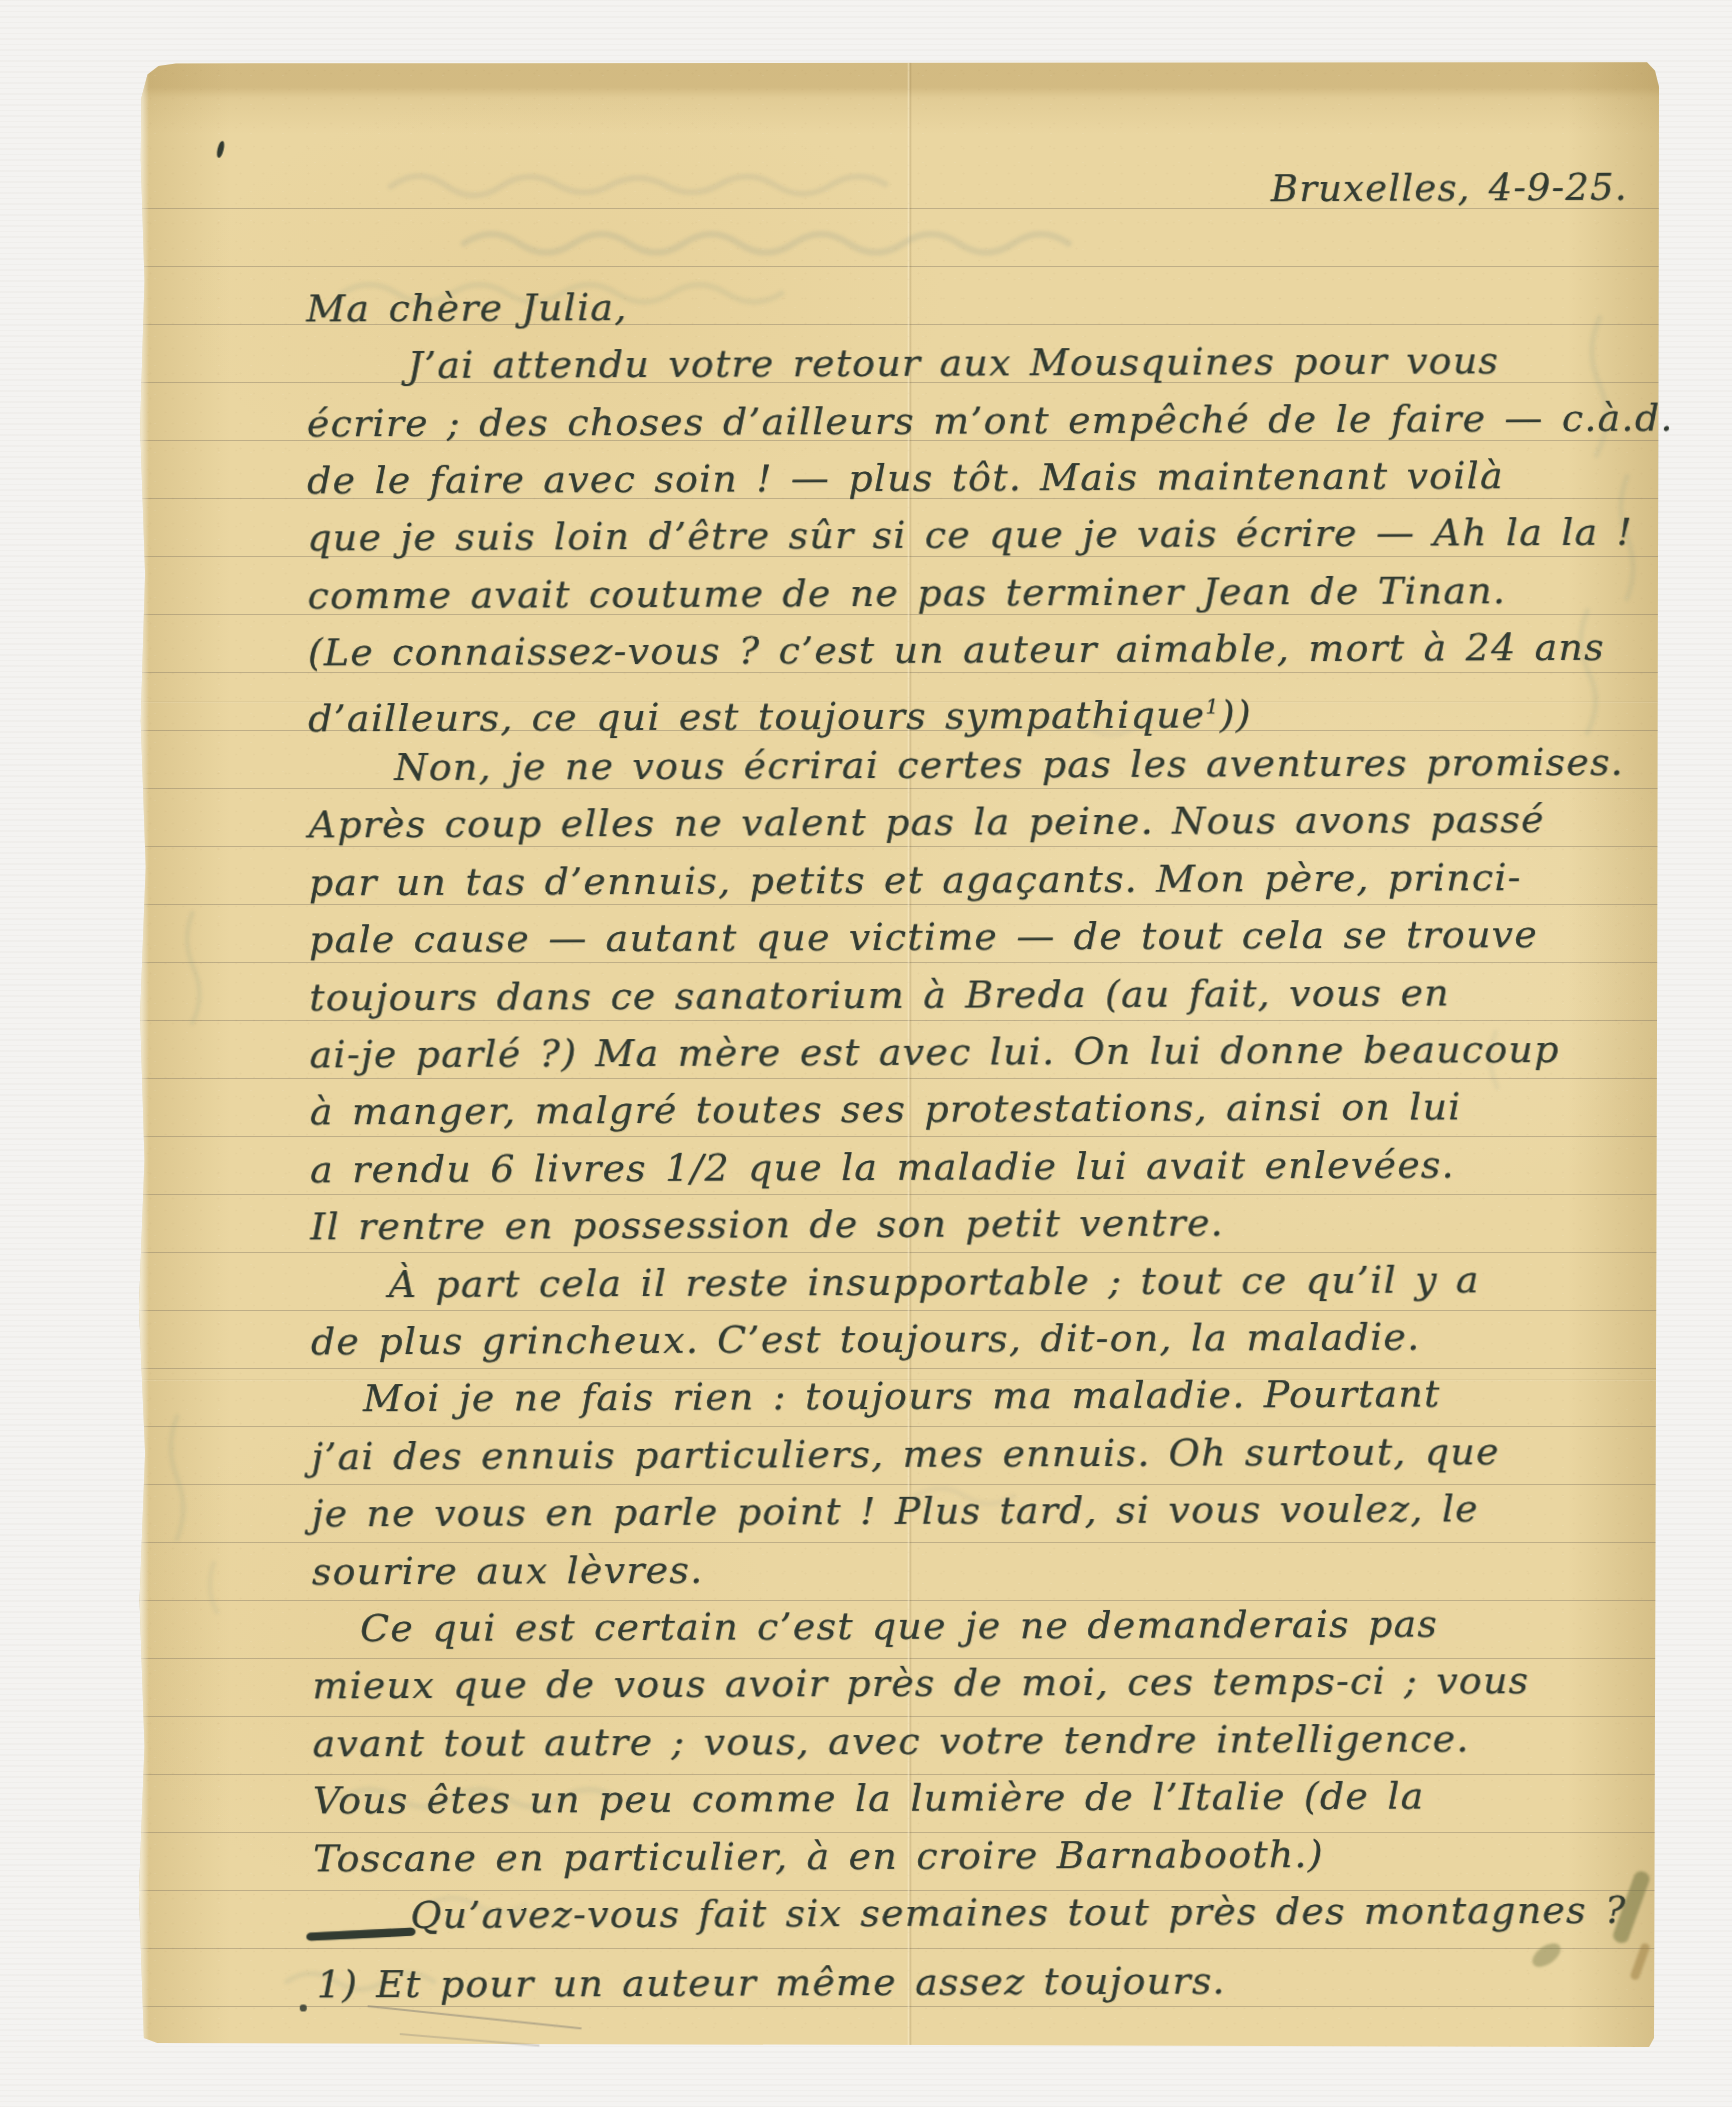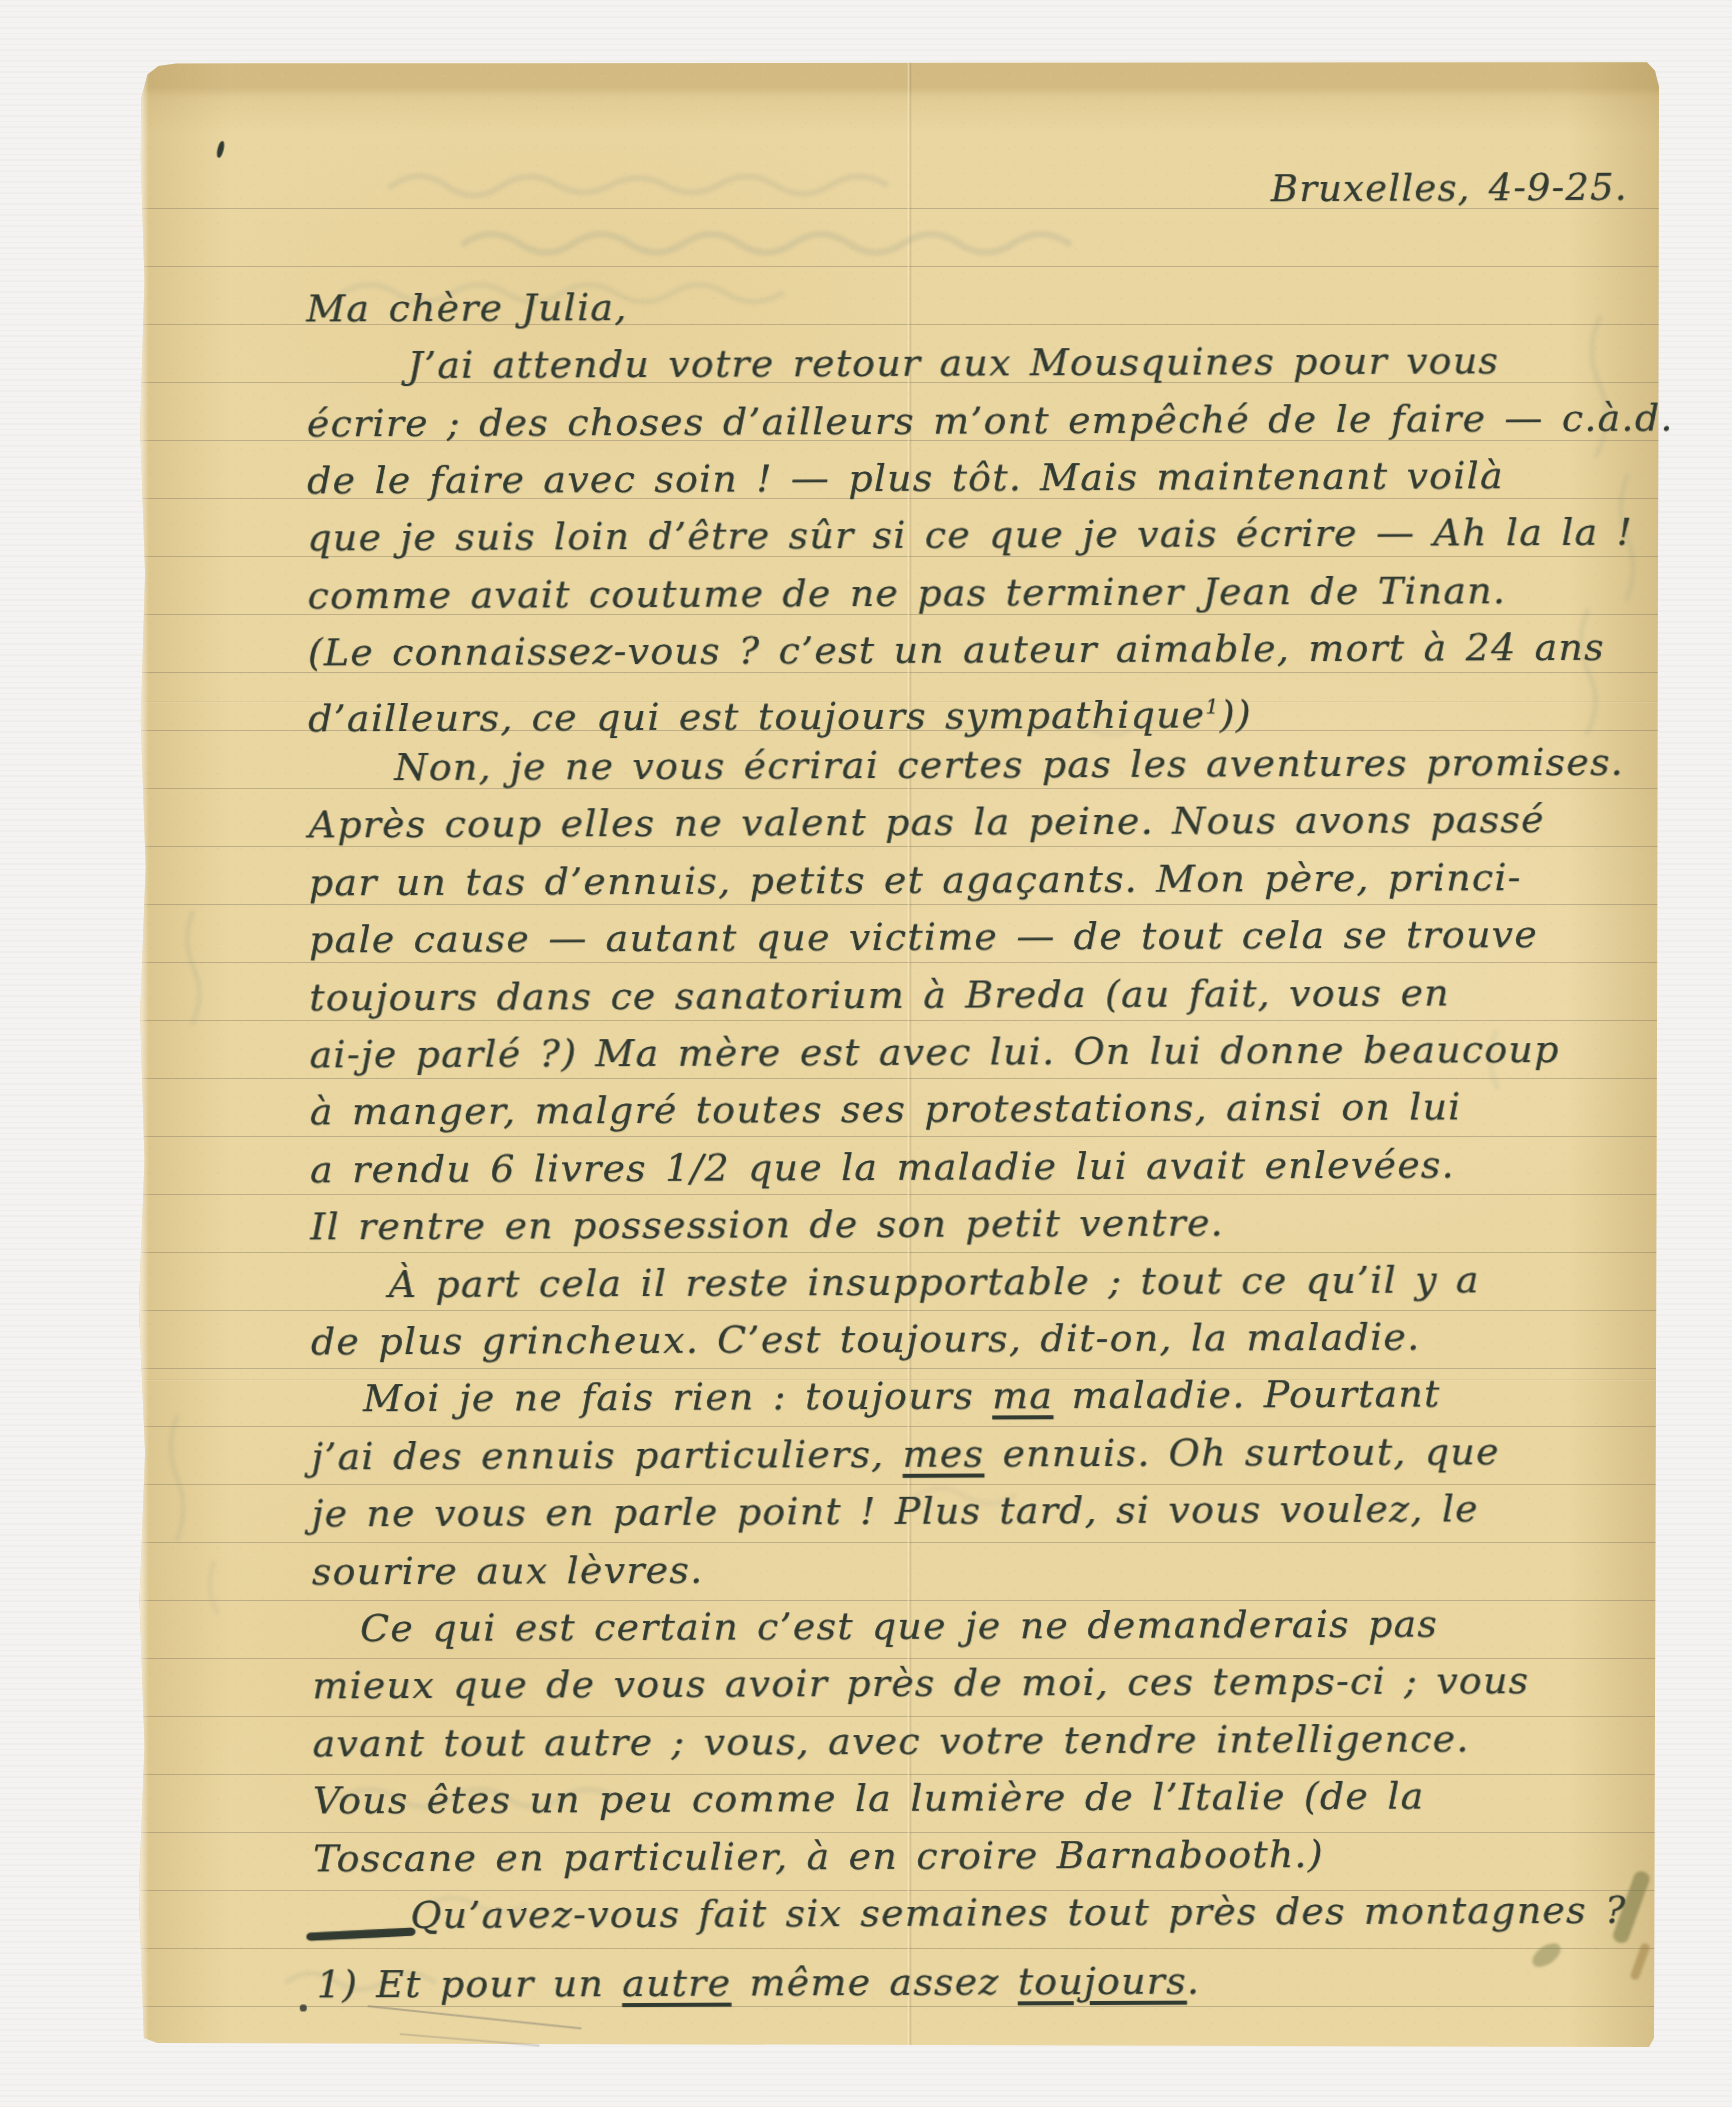--- a/index.html
+++ b/index.html
@@ -58,21 +58,21 @@
   .ghost{position:absolute;left:0;top:0;width:1732px;height:2108px;pointer-events:none;}
   
   .text-layer{position:absolute;inset:0;transform:rotate(-0.25deg);transform-origin:50% 0;}
   .hw-line{
     position:absolute;white-space:nowrap;
     font:italic 38px/57px "DejaVu Serif", serif;
     color:var(--ink,#323b31);
     letter-spacing:1.2px;word-spacing:4.9px;
     text-shadow:0 0 0.6px rgba(32,42,34,.55), 0.6px 0.6px 0 rgba(32,42,34,.12);
   }
-  .hw-line .u{text-decoration:underline;text-decoration-thickness:3.7px;text-underline-offset:7.3px;text-align:right;}
+  .hw-line .u{text-decoration-thickness:3.7px;text-underline-offset:7.3px;text-align:right;}
   .hw-line .sup{vertical-align:super;font-size:55%;}
   .date-line{position:absolute;left:1270px;top:162px;white-space:nowrap;
     font:italic 37px/57px "DejaVu Serif", serif;color:var(--ink,#323b31);
     letter-spacing:1.2px;word-spacing:4.9px;
     text-shadow:0 0 0.6px rgba(32,42,34,.55), 0.6px 0.6px 0 rgba(32,42,34,.12);}
   .footnote-dash{
     position:absolute;left:298px;top:1928px;width:109px;height:8px;
     background:var(--ink,#323b31);border-radius:4.9px/3.7px;transform:rotate(-2.5deg);
     box-shadow:0 0 1.2px rgba(32,42,34,.5);
   }
@@ -152,21 +152,21 @@
         <div class="hw-line" style="top: 1368px; left: 357px;"><span>Moi je ne fais rien : toujours </span><span class="u">ma</span><span> maladie. Pourtant</span></div>
         <div class="hw-line" style="top: 1426px; left: 305px;"><span>j’ai des ennuis particuliers, </span><span class="u">mes</span><span> ennuis. Oh surtout, que</span></div>
         <div class="hw-line" style="top: 1483px; left: 305px;"><span>je ne vous en parle point ! Plus tard, si vous voulez, le</span></div>
         <div class="hw-line" style="top: 1541px; left: 305px;"><span>sourire aux lèvres.</span></div>
         <div class="hw-line" style="top: 1598px; left: 353px;"><span>Ce qui est certain c’est que je ne demanderais pas</span></div>
         <div class="hw-line" style="top: 1655px; left: 305px;"><span>mieux que de vous avoir près de moi, ces temps-ci ; vous</span></div>
         <div class="hw-line" style="top: 1713px; left: 305px;"><span>avant tout autre ; vous, avec votre tendre intelligence.</span></div>
         <div class="hw-line" style="top: 1770px; left: 305px;"><span>Vous êtes un peu comme la lumière de l’Italie (de la</span></div>
         <div class="hw-line" style="top: 1828px; left: 305px;"><span>Toscane en particulier, à en croire Barnabooth.)</span></div>
         <div class="hw-line" style="top: 1885px; left: 402px;"><span>Qu’avez-vous fait six semaines tout près des montagnes ?</span></div>
-        <div class="hw-line" style="top: 1954px; left: 308px;"><span>1) Et pour un </span><span class="u">autre</span><span> même assez </span><span class="u">toujours</span><span>.</span></div>
+        <div class="hw-line" style="top: 1954px; left: 308px;"><span>1) Et pour un </span><span class="u">auteur</span><span> même assez </span><span class="u">toujours</span><span>.</span></div>
       </div>
     <div class="footnote-dash"></div>
     <div class="ink-speck"></div>
     <div class="ink-dot"></div>
     <div class="smudge smudge1"></div>
     <div class="smudge smudge2"></div>
     <div class="smudge smudge3"></div>
     <div class="pencil pencil1"></div>
     <div class="pencil pencil2"></div>
   </div>

